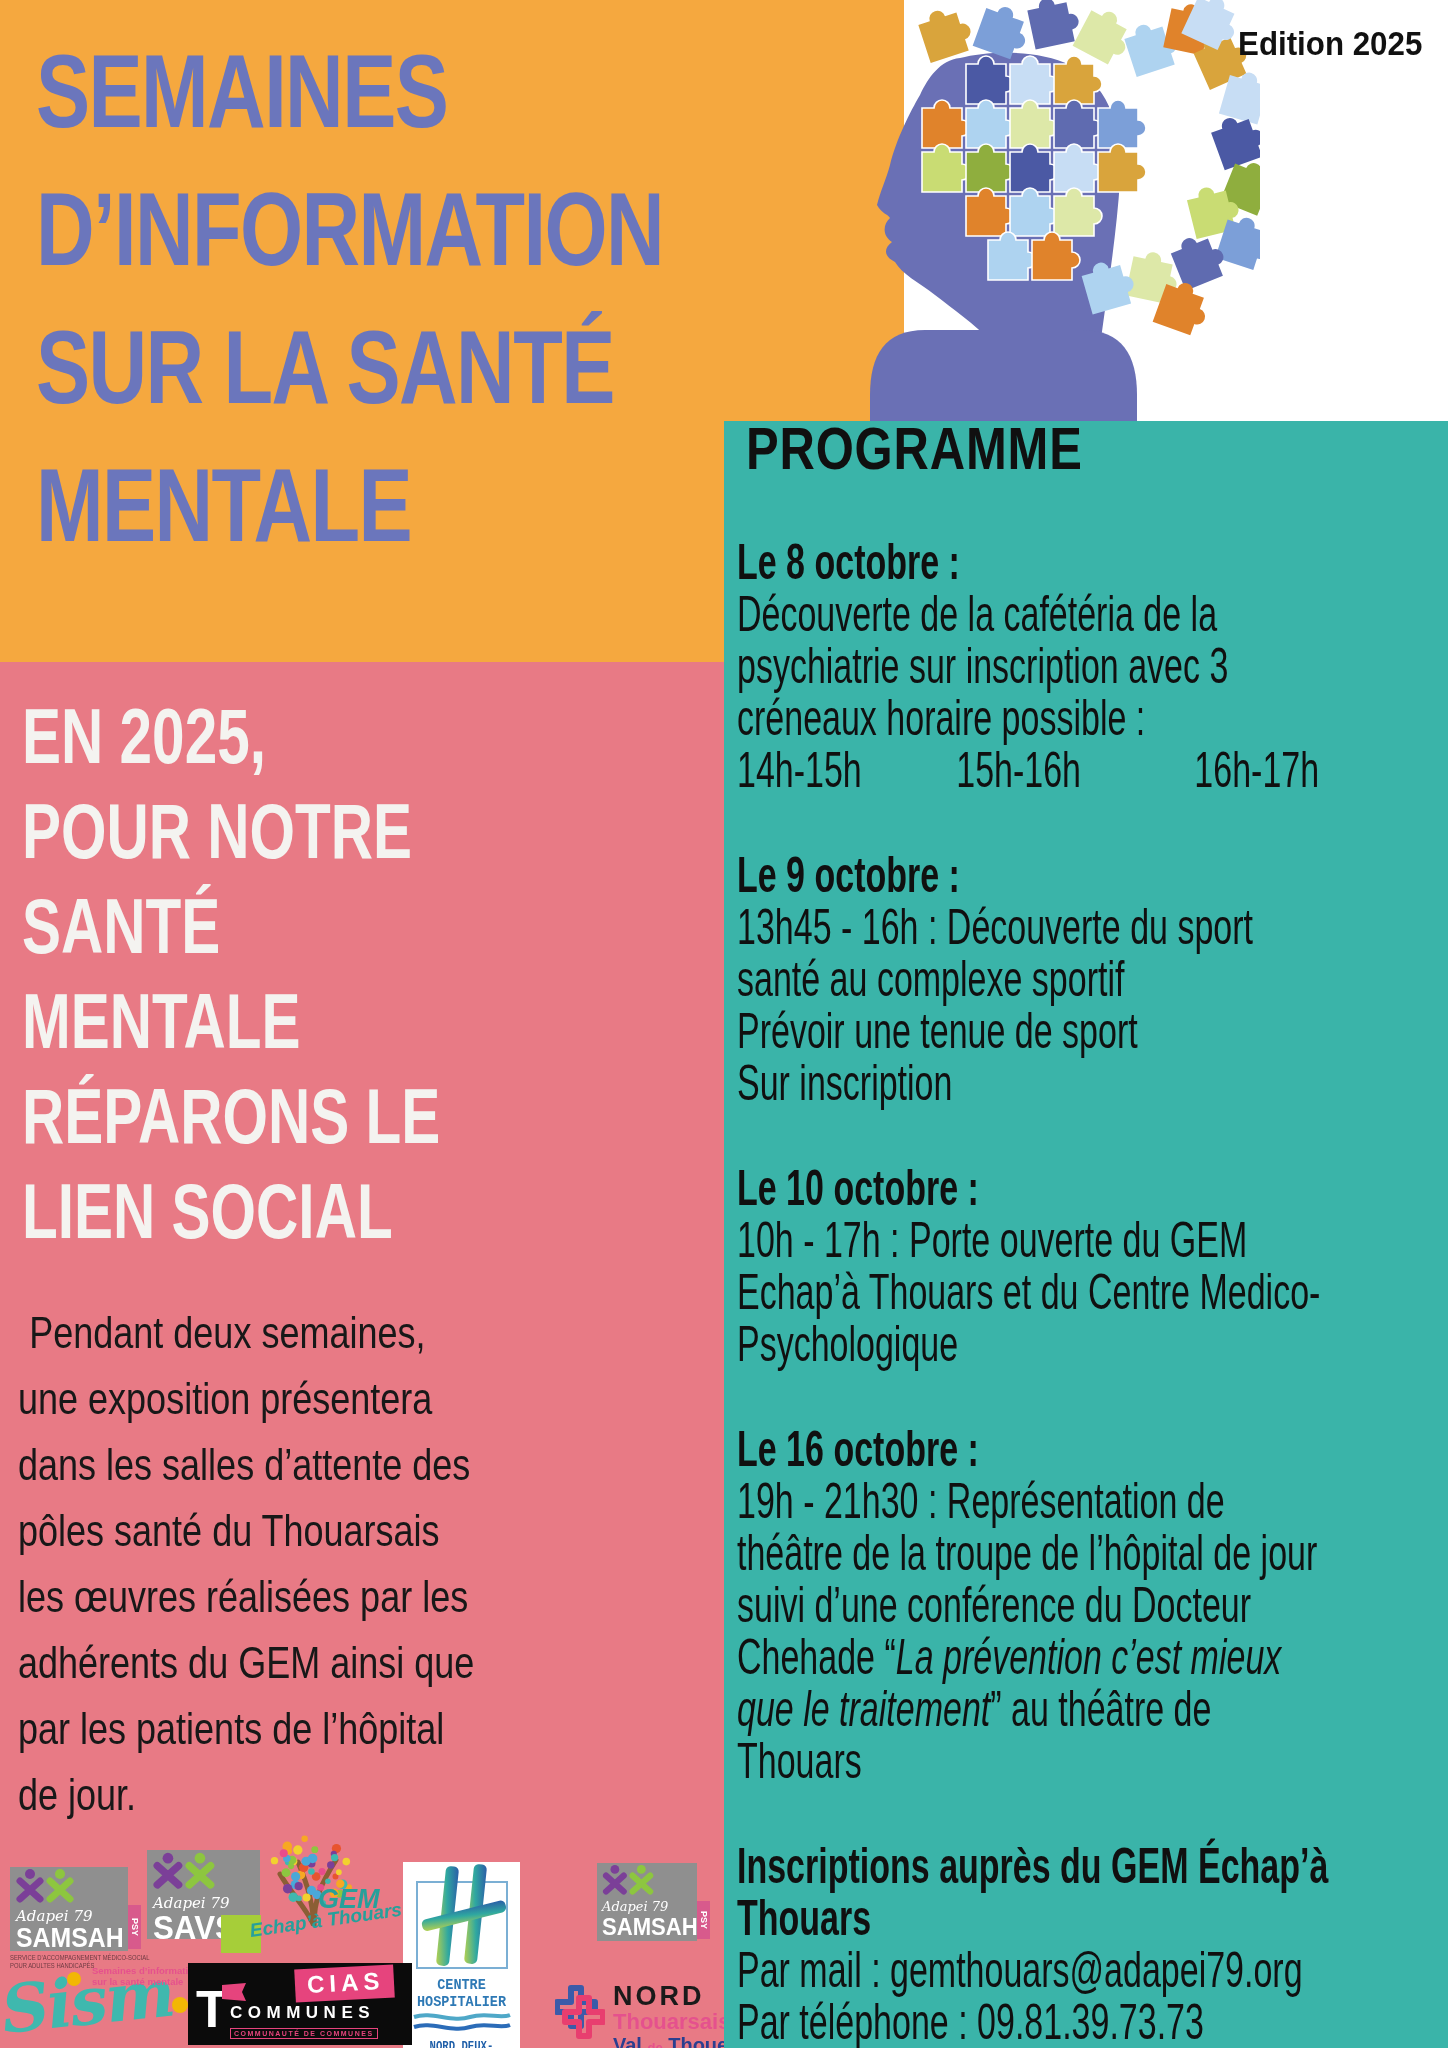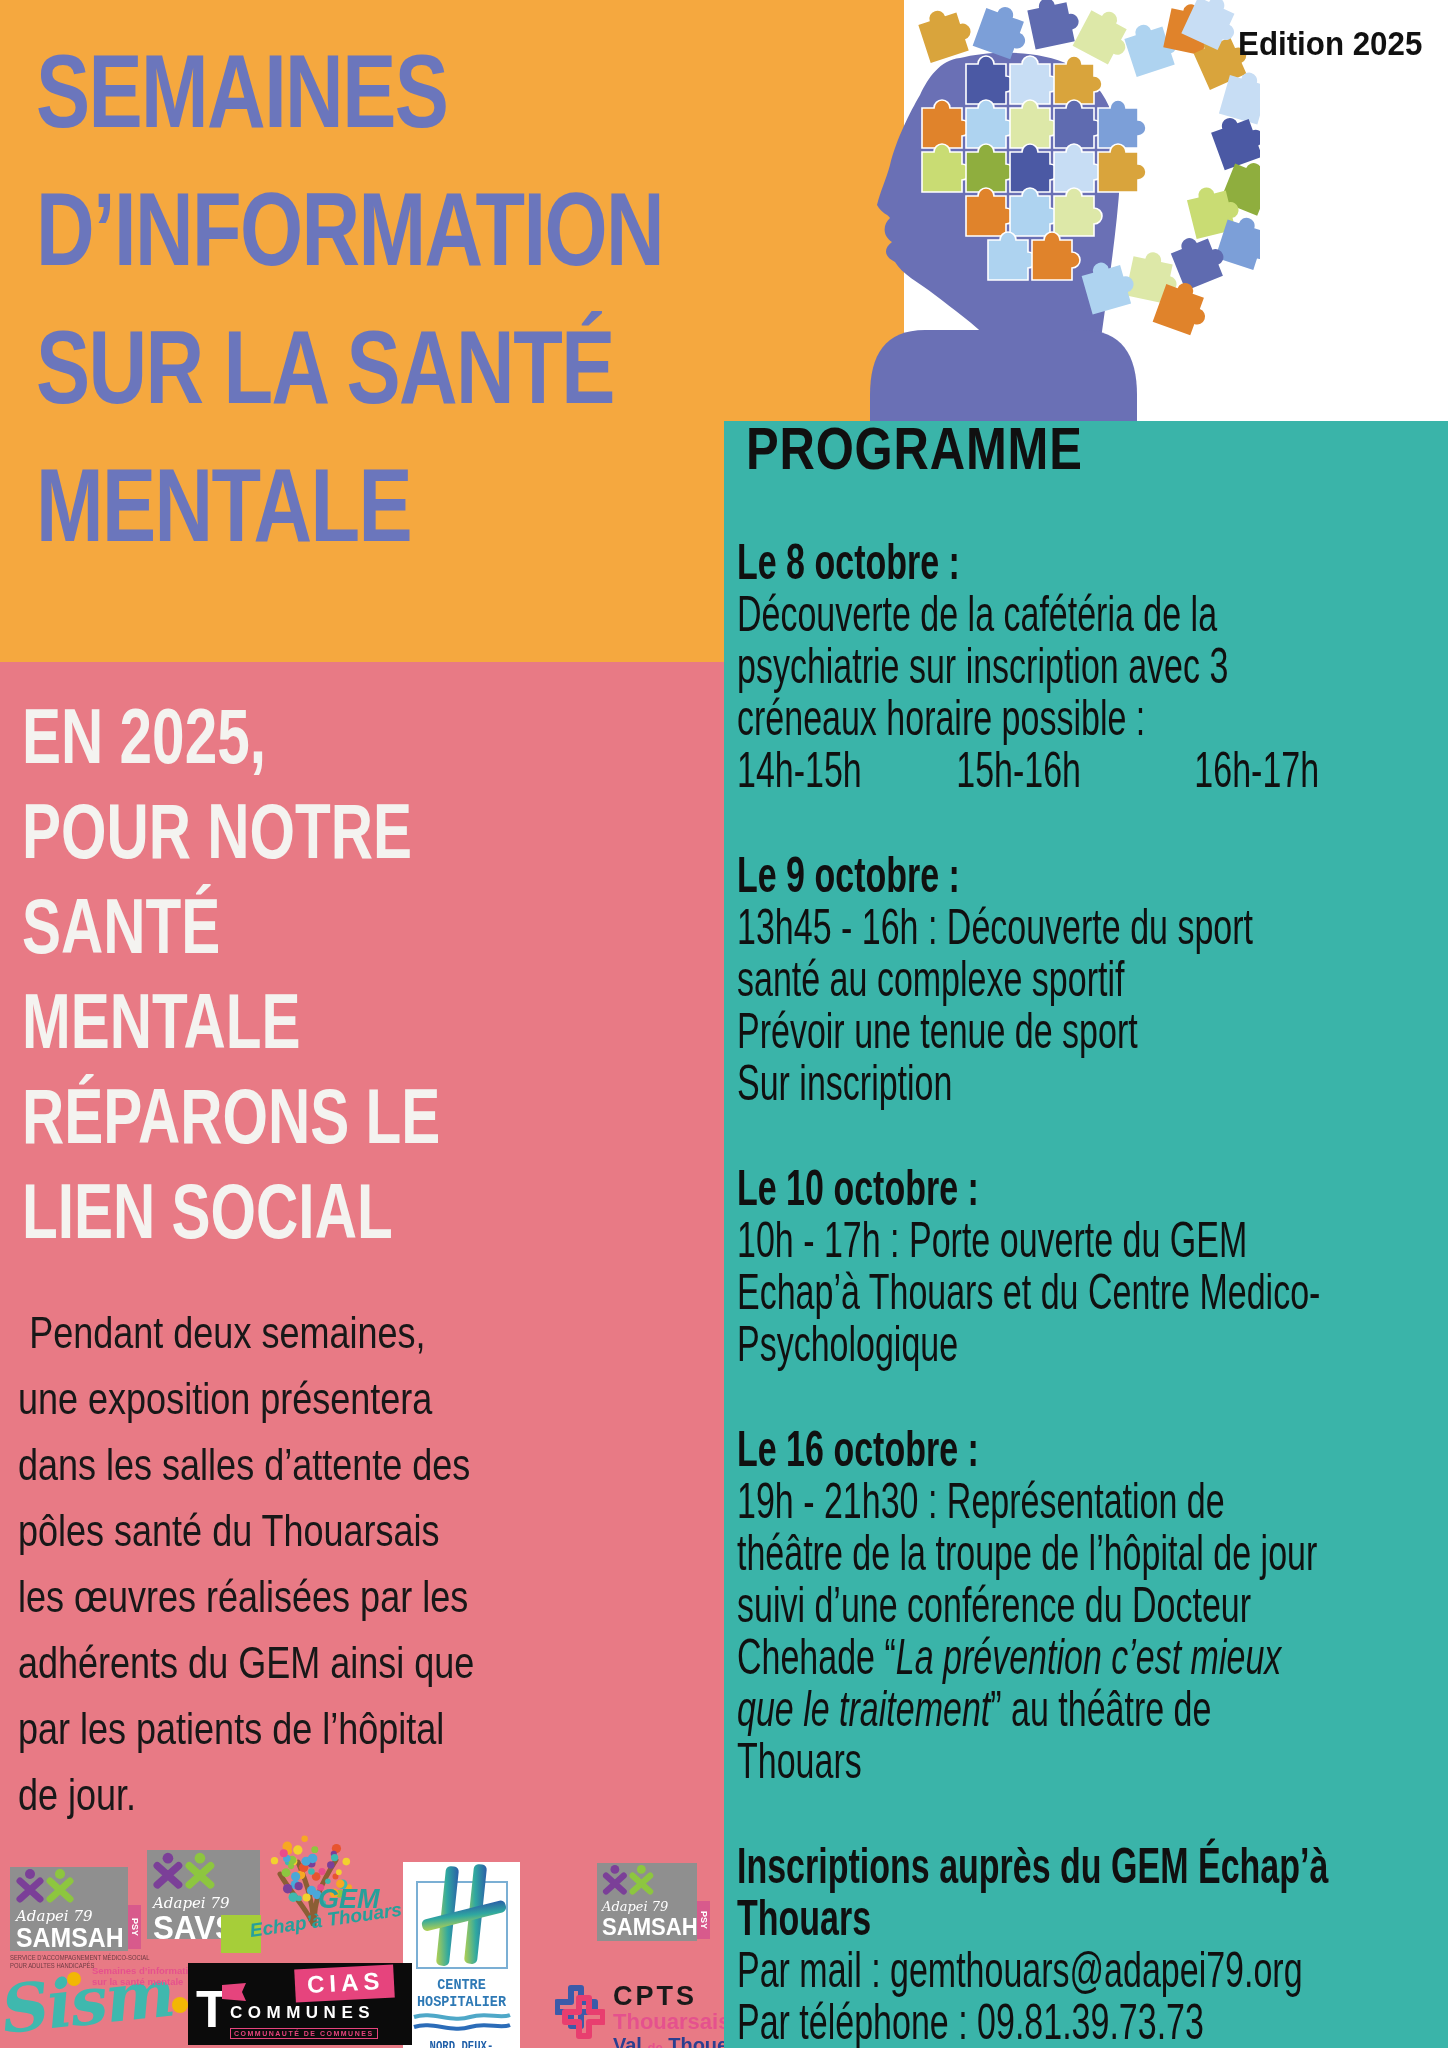--- a/index.html
+++ b/index.html
@@ -336,20 +336,20 @@
       <div class="cias-big">COMMUNES</div>
       <div class="cias-sub">COMMUNAUTÉ DE COMMUNES</div>
     </div>
 
     <div class="logo" style="left:555px;top:1320px;width:195px;height:66px;">
       <svg width="50" height="60" viewBox="0 0 50 60" style="position:absolute;left:0;top:2px;">
         <path d="M18,6 h10 v14 h14 v10 h-14 v14 h-10 v-14 h-14 v-10 h14 z" fill="none" stroke="#3b5ba9" stroke-width="6" stroke-linejoin="round" transform="translate(-2,-2)"></path>
         <path d="M18,6 h10 v14 h14 v10 h-14 v14 h-10 v-14 h-14 v-10 h14 z" fill="none" stroke="#e83e6f" stroke-width="6" stroke-linejoin="round" transform="translate(6,8)"></path>
       </svg>
       <div style="position:absolute;left:58px;top:0;">
-        <div class="cpts-name">CPTS</div>
+        <div class="cpts-name">NORD</div>
         <div class="cpts-l2">Thouarsais</div>
         <div class="cpts-l3"><span>Val</span> <span class="de">de</span> <span>Thouet</span></div>
       </div>
     </div>
 
   </div>
 </div>
 
 </body></html>

